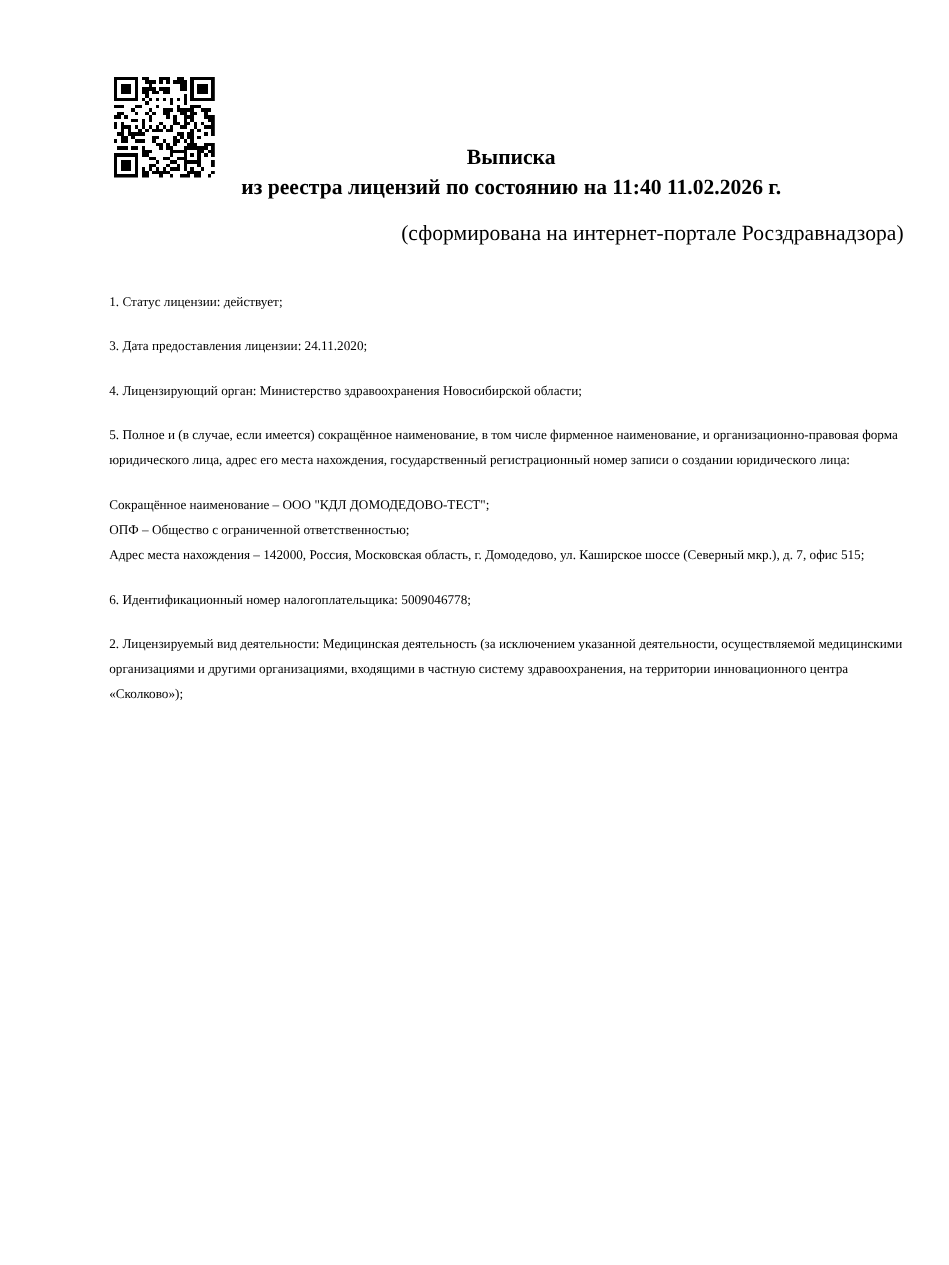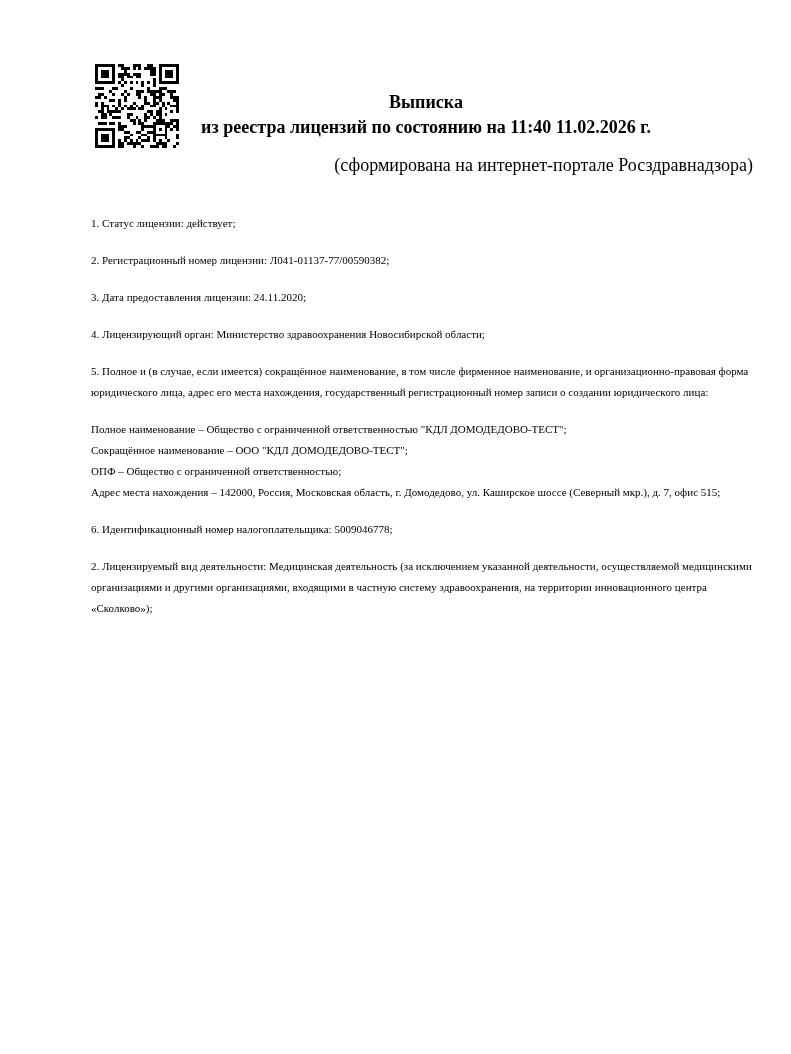--- a/index.html
+++ b/index.html
@@ -20,21 +20,21 @@
     height: 84px;
   }
   .qr svg { display: block; width: 84px; height: 84px; fill: #000000; }
   .content {
     position: absolute;
     left: 91px;
     top: 0;
     width: 670px;
   }
   .doc-title {
-    margin-top: 90px;
+    margin-top: 119px;
     text-align: center;
     font-weight: bold;
     font-size: 18px;
     line-height: 25px;
   }
   .subtitle {
     margin-top: 17px;
     padding-right: 8px;
     text-align: right;
     font-size: 18px;
@@ -441,27 +441,25 @@
 
     <div class="doc-title">
       <div>Выписка</div>
       <div>из реестра лицензий по состоянию на 11:40 11.02.2026 г.</div>
     </div>
 
     <div class="subtitle">(сформирована на интернет-портале Росздравнадзора)</div>
 
     <div class="body-text">
       <p class="para">1. Статус лицензии: действует;</p>
-      <p class="para">2. Регистрационный номер лицензии: Л041-01137-77/00590382;</p>
       <p class="para">3. Дата предоставления лицензии: 24.11.2020;</p>
       <p class="para">4. Лицензирующий орган: Министерство здравоохранения Новосибирской области;</p>
       <p class="para">5. Полное и (в случае, если имеется) сокращённое наименование, в том числе фирменное наименование, и организационно-правовая форма юридического лица, адрес его места нахождения, государственный регистрационный номер записи о создании юридического лица:</p>
 
       <div class="org-block">
-        <div>Полное наименование – Общество с ограниченной ответственностью "КДЛ ДОМОДЕДОВО-ТЕСТ";</div>
         <div>Сокращённое наименование – ООО "КДЛ ДОМОДЕДОВО-ТЕСТ";</div>
         <div>ОПФ – Общество с ограниченной ответственностью;</div>
         <div>Адрес места нахождения – 142000, Россия, Московская область, г. Домодедово, ул. Каширское шоссе (Северный мкр.), д. 7, офис 515;</div>
       </div>
 
       <p class="para">6. Идентификационный номер налогоплательщика: 5009046778;</p>
       <p class="para">2. Лицензируемый вид деятельности: Медицинская деятельность (за исключением указанной деятельности, осуществляемой медицинскими организациями и другими организациями, входящими в частную систему здравоохранения, на территории инновационного центра «Сколково»);</p>
     </div>
 
   </div>

